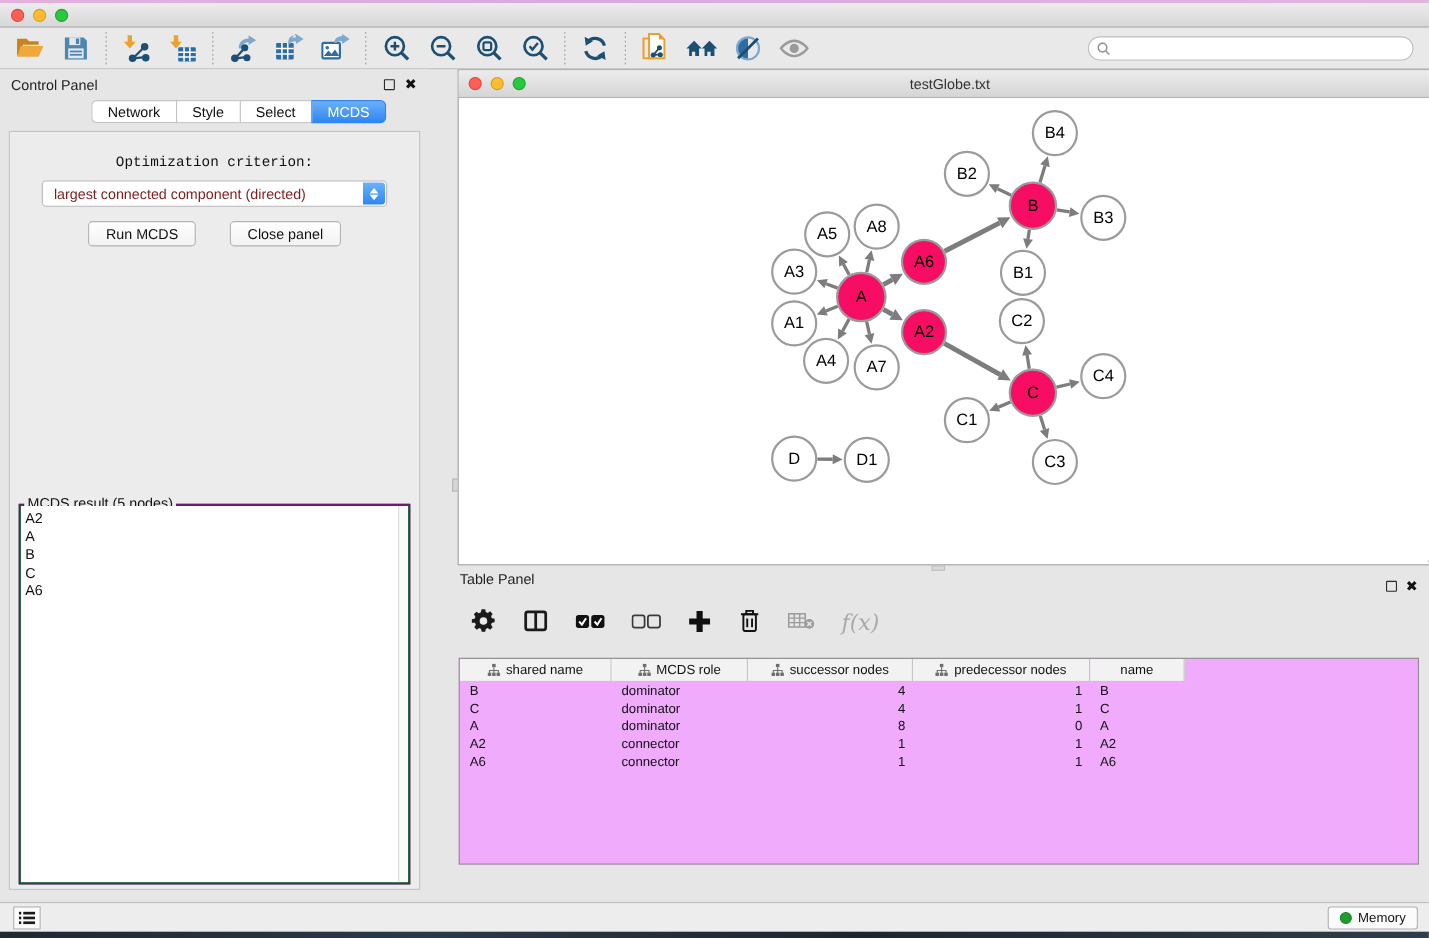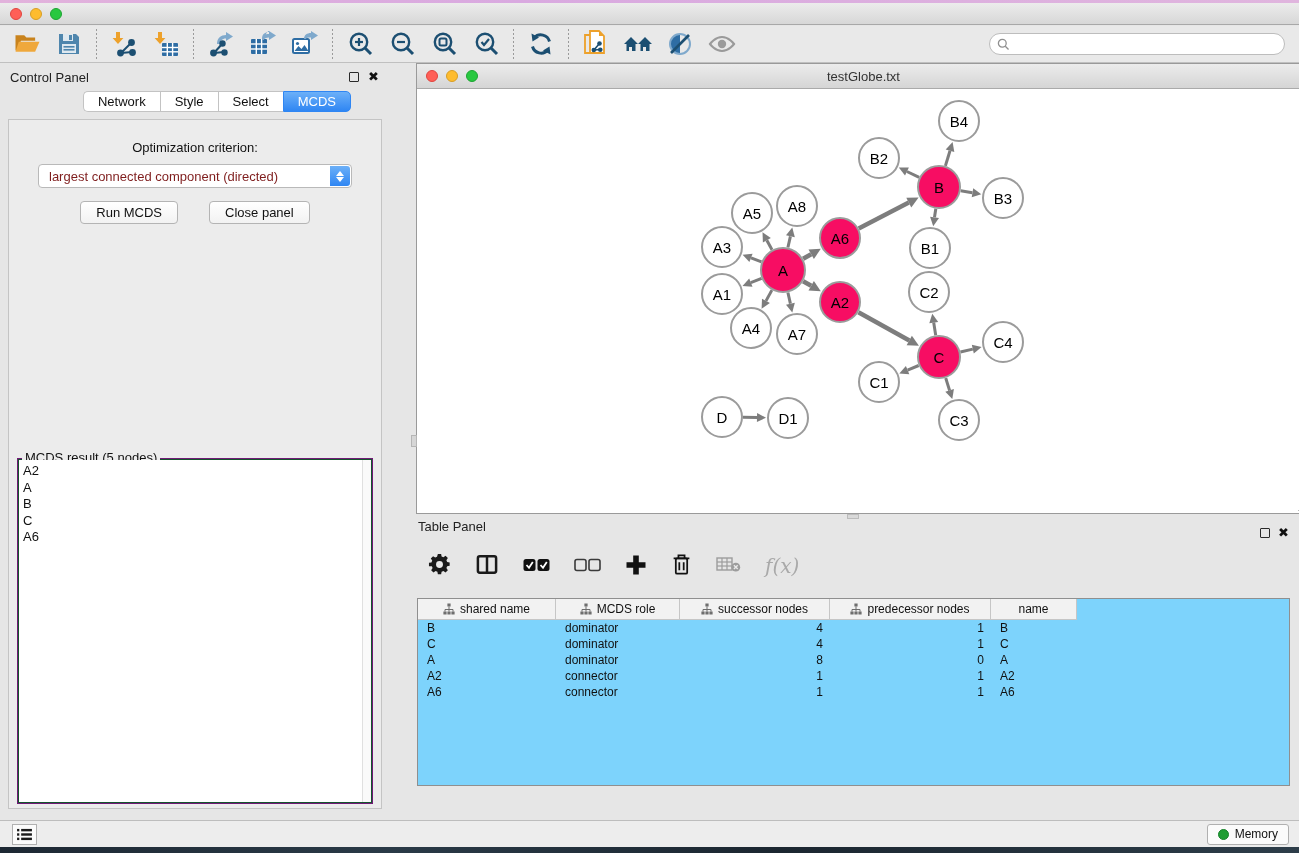--- a/index.html
+++ b/index.html
@@ -48,21 +48,21 @@
   .x-icon { font-size:13px; font-weight:bold; color:#111; line-height:1; }
   .cp-tabs { display:flex; justify-content:center; margin-top:0px; }
   .seg { display:flex;padding-left:44px; }
   .seg .tab { height:21px; padding:0 14px; font-size:13px; color:#111; background:#fff;
     border:1px solid #c3c3c3; border-right:none; display:flex; align-items:center; justify-content:center; }
   .seg .tab:first-child { border-radius:5px 0 0 5px; }
   .seg .tab:last-child { border-right:1px solid #c3c3c3; border-radius:0 5px 5px 0; }
   .seg .tab.selected { background:linear-gradient(#6cb0f8,#2f86f3); color:#fff; border-color:#2f86f3; }
   .cp-content { position:absolute; left:8px; right:8px; top:56px; height:690px;
     background:#ececec; border:1px solid #c4c4c4; }
-  .opt-label { text-align:center; margin-top:20px; font-size:13px; color:#111; }
+  .opt-label { text-align:center; margin-top:20px; font-size:13px; color:#111;font-family:Liberation Mono, monospace; }
   .select-row { display:flex; justify-content:center; margin-top:9px; }
   .mac-select { position:relative; width:314px; height:24px; background:#fff;
     border:1px solid #b9b9b9; border-radius:4px; display:flex; align-items:center; }
   .mac-select .val { font-size:13px; color:#7f1d1d; margin-left:10px; }
   .mac-select .stepper { position:absolute; right:1px; top:1px; bottom:1px; width:20px;
     background:linear-gradient(#6cb0f8,#2f86f3); border-radius:0 3px 3px 0;
     display:flex; flex-direction:column; align-items:center; justify-content:center; gap:1px; }
   .chev { width:0; height:0; border-left:4px solid transparent; border-right:4px solid transparent; }
   .chev.up { border-bottom:5px solid #fff; }
   .chev.down { border-top:5px solid #fff; }
@@ -98,21 +98,21 @@
 
   
   .table-panel { position:absolute; left:0; top:456px; width:895px; height:301px; background:#e6e6e6; }
   .tp-header { position:relative; height:26px; display:flex; }
   .tp-title { font-size:13px; color:#222; margin-left:14px; }
   .tp-float { right:28px; } .tp-close { right:9px; }
   .tp-toolbar { height:42px; display:flex; align-items:center; gap:24px; padding-left:24px; }
   .tp-btn { background:none; border:none; display:flex; align-items:center; justify-content:center; }
   .fx-label { font-size:20px; font-style:italic; color:#a9a9a9; font-family:"DejaVu Serif",serif; }
   .tp-table { position:absolute; left:13px; top:79px; width:873px; height:188px;
-    background:#7dd3fc; border:1px solid #8f8f8f; overflow:hidden; }
+    background:#f0abfc; border:1px solid #8f8f8f; overflow:hidden; }
   .thead { display:flex; height:21px; }
   .th { background:#f2f2f2; border-bottom:1px solid #c6c6c6; border-right:1px solid #c6c6c6;
     display:flex; align-items:center; justify-content:center; gap:5px;
     font-size:12px; color:#111; }
   .trow { display:flex; height:16px; align-items:center; font-size:12px; color:#111; }
   .td { padding-left:9px; overflow:hidden; white-space:nowrap; }
   .td.num { text-align:right; padding-right:7px; padding-left:0; }
   .tp-tabs { position:absolute; left:0; right:0; top:271px; display:flex; justify-content:center; }
 
   

